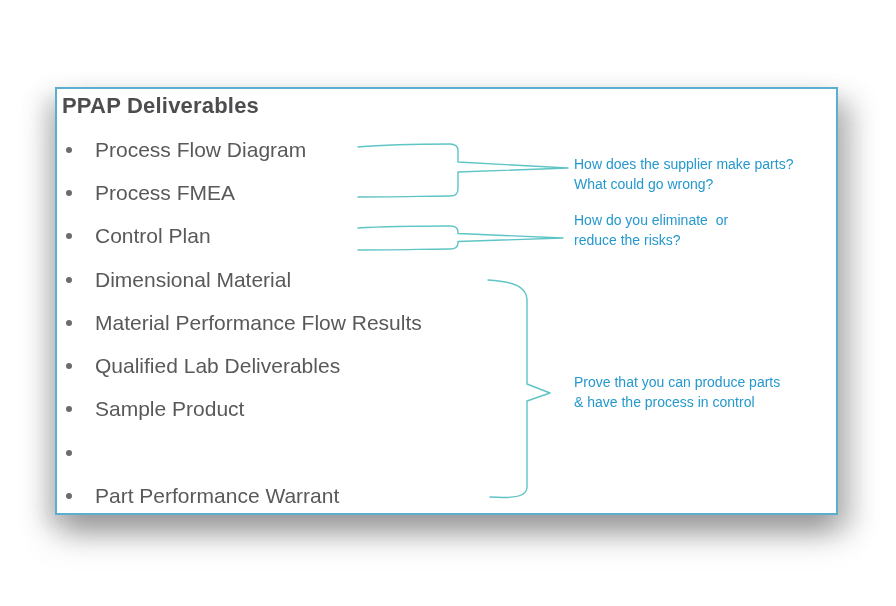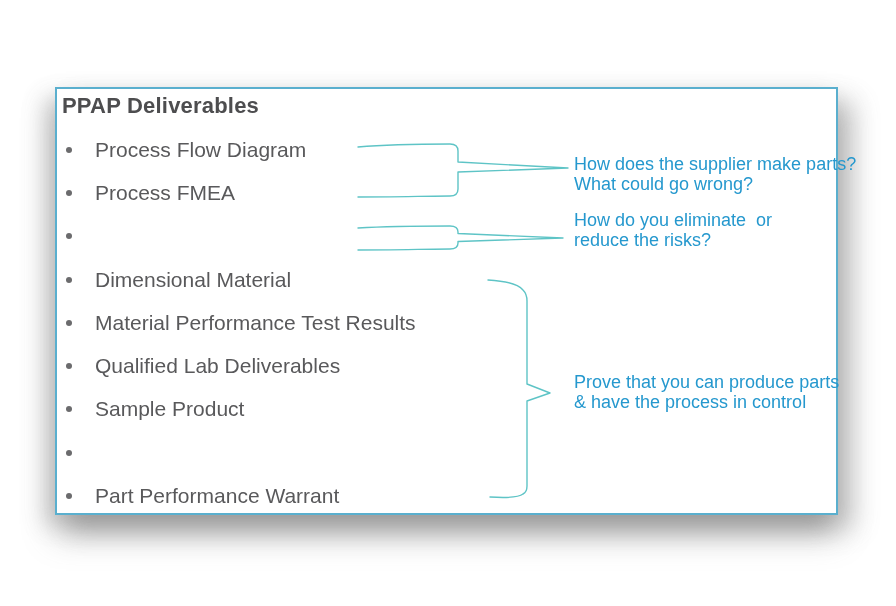--- a/index.html
+++ b/index.html
@@ -72,21 +72,21 @@
   .braces path {
     fill: none;
     stroke: currentColor;
     stroke-width: 1.4;
     stroke-linecap: round;
     stroke-linejoin: round;
   }
   .note {
     position: absolute;
     left: 574px;
-    font-size: 18px;
+    font-size: 14px;
     line-height: 20px;
     color: var(--accent-blue, #2598CE);
     white-space: pre-wrap;
   }
 </style>
 </head>
 <body>
 
 <div class="stage">
 
@@ -98,28 +98,29 @@
     <li class="item">
       <span class="dot"></span>
       <span class="item-text">Process Flow Diagram</span>
     </li>
     <li class="item">
       <span class="dot"></span>
       <span class="item-text">Process FMEA</span>
     </li>
     <li class="item">
       <span class="dot"></span>
+      <span class="item-text">Control Plan</span>
     </li>
     <li class="item">
       <span class="dot"></span>
       <span class="item-text">Dimensional Material</span>
     </li>
     <li class="item">
       <span class="dot"></span>
-      <span class="item-text">Material Performance Test Results</span>
+      <span class="item-text">Material Performance Flow Results</span>
     </li>
     <li class="item">
       <span class="dot"></span>
       <span class="item-text">Qualified Lab Deliverables</span>
     </li>
     <li class="item">
       <span class="dot"></span>
       <span class="item-text">Sample Product</span>
     </li>
     <li class="item">

